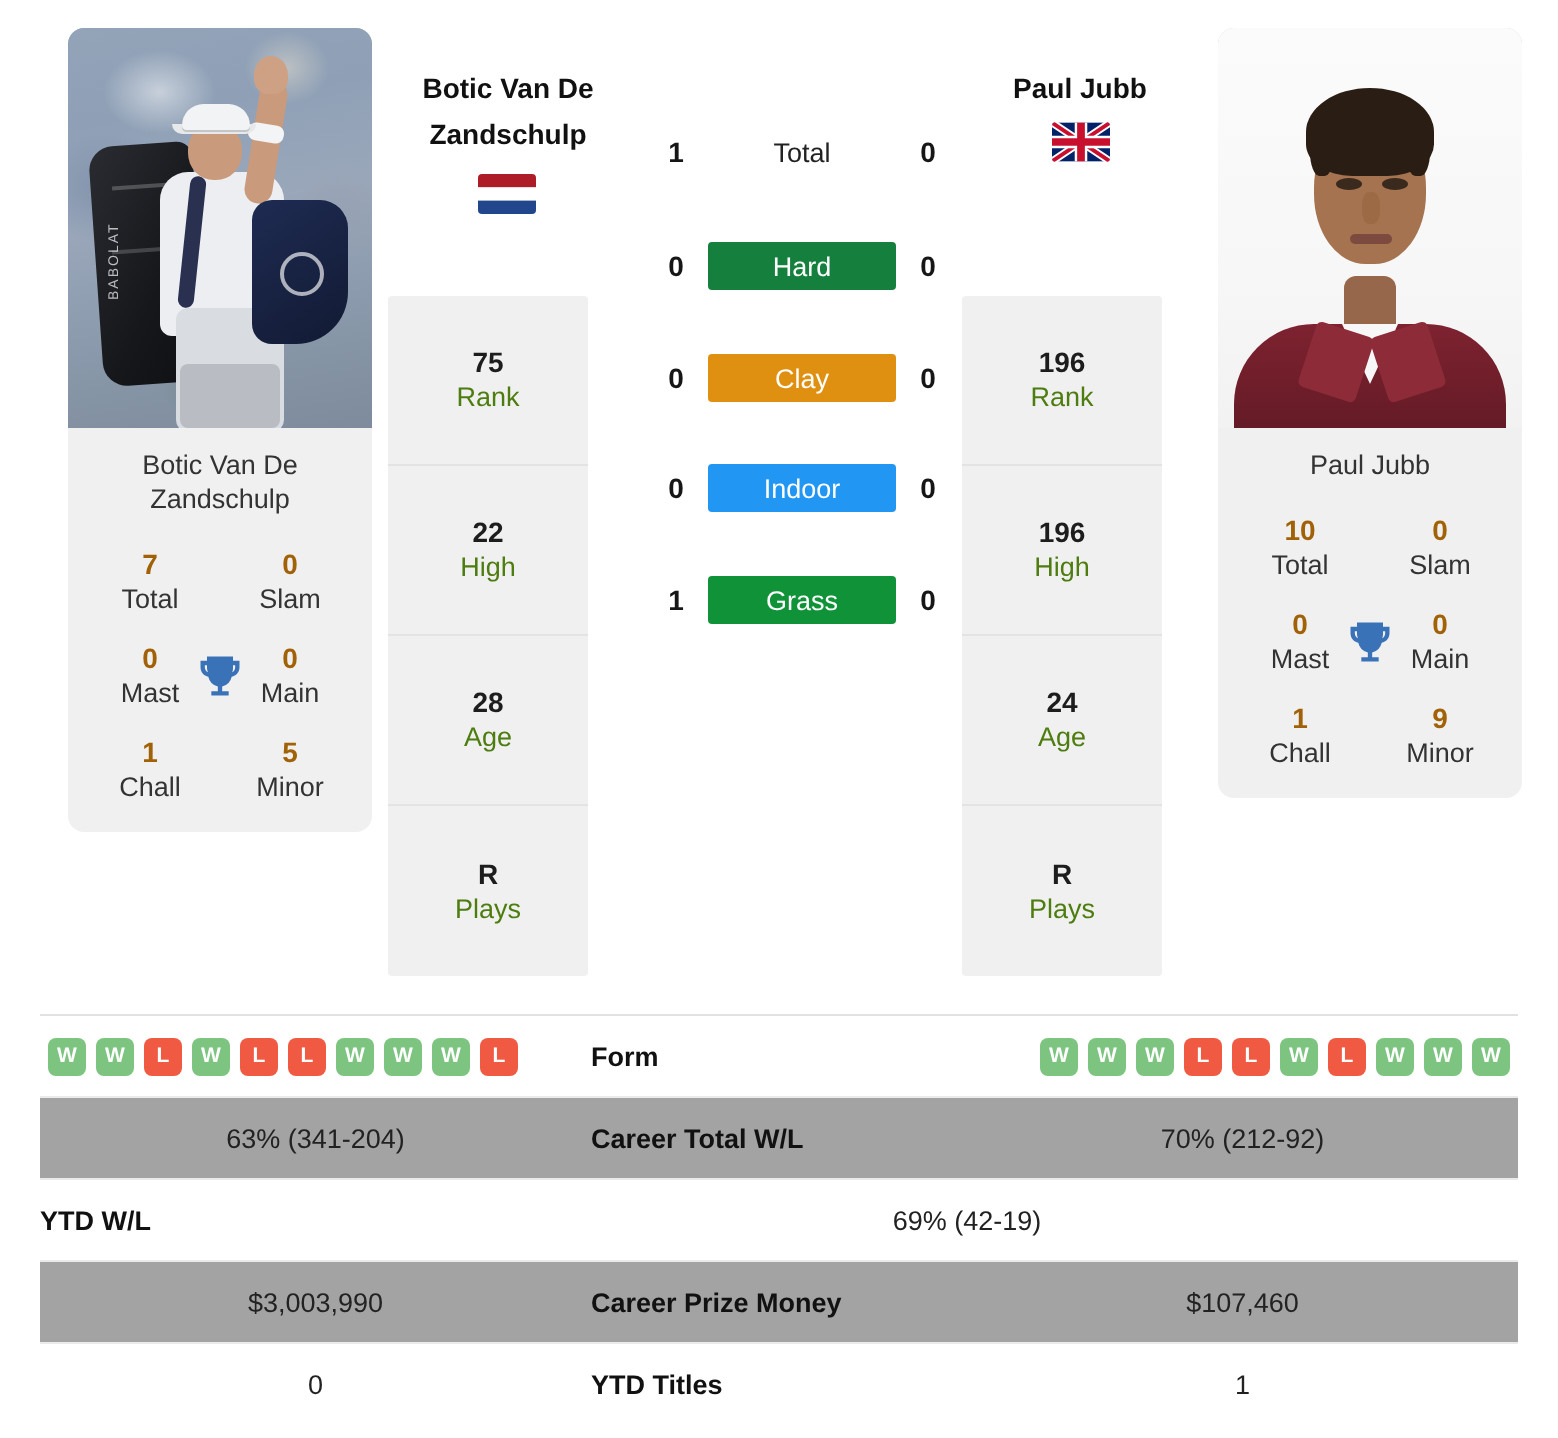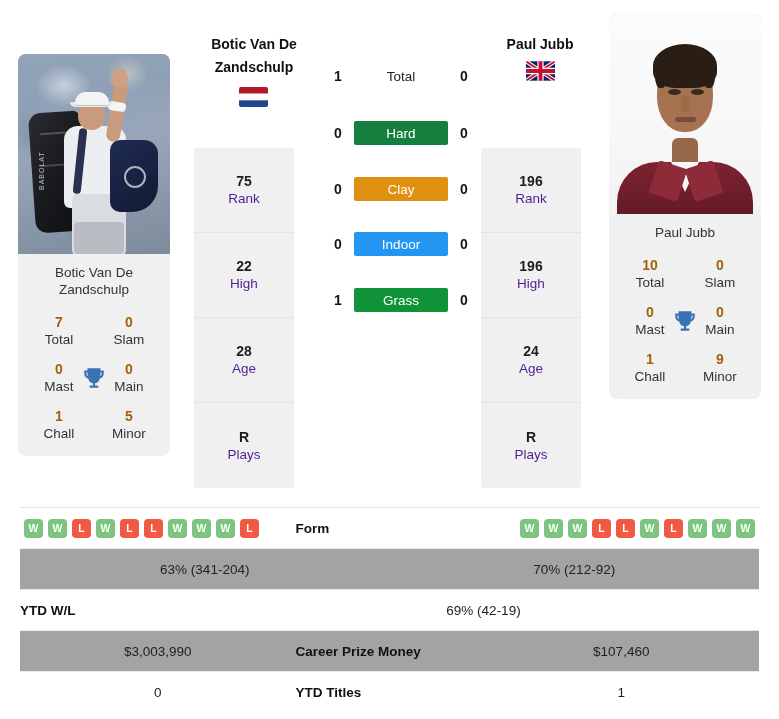--- a/index.html
+++ b/index.html
@@ -11,21 +11,21 @@
     overflow: hidden;
   }
 
   .page { position: relative; width: 779px; height: 719px; }
 
   
   .top { position: relative; width: 779px; height: 500px; }
 
   
   .player-col { position: absolute; top: 14px; width: 152px; }
-  .player-col.left  { left: 18px; margin-top: 40px; }
+  .player-col.left  { left: 34px; }
   .player-col.right { left: 609px; }
 
   .photo-card {
     width: 152px; height: 200px;
     border-radius: 8px 8px 0 0;
     overflow: hidden;
     position: relative;
     background: #c9ccd1;
   }
   .photo-card .photo { position: absolute; inset: 0; }
@@ -119,21 +119,21 @@
   .stat-card.left  { left: 194px; }
   .stat-card.right { left: 481px; }
   .stat-cell {
     height: 85px;
     display: flex; flex-direction: column;
     align-items: center; justify-content: center;
     border-bottom: 1px solid #e3e3e3;
   }
   .stat-cell:last-child { border-bottom: none; }
   .stat-val { font-size: 14px; font-weight: 700; color: #1d1d1d; line-height: 18px; }
-  .stat-lab { font-size: 13.5px; color: #4c1d95; line-height: 18px; }
+  .stat-lab { font-size: 13.5px; color: #4d7c0f; line-height: 18px; }
 
   
   .center { position: absolute; left: 326px; top: 0; width: 150px; }
   .h2h-row {
     position: absolute; left: 0; width: 150px;
     display: flex; align-items: center; justify-content: space-between;
   }
   .h2h-num {
     width: 24px; text-align: center;
     font-size: 14px; font-weight: 700; color: #161616;
@@ -427,20 +427,21 @@
           <span class="badge W">W</span>
           <span class="badge L">L</span>
           <span class="badge W">W</span>
           <span class="badge W">W</span>
           <span class="badge W">W</span>
         </div>
     </div>
 
     <div class="cmp-row shade">
       <div class="cmp-left">63% (341-204)</div>
+      <div class="cmp-mid">Career Total W/L</div>
       <div class="cmp-right">70% (212-92)</div>
     </div>
 
     <div class="cmp-row">
       <div class="cmp-mid">YTD W/L</div>
       <div class="cmp-right">69% (42-19)</div>
     </div>
 
     <div class="cmp-row shade">
       <div class="cmp-left">$3,003,990</div>

